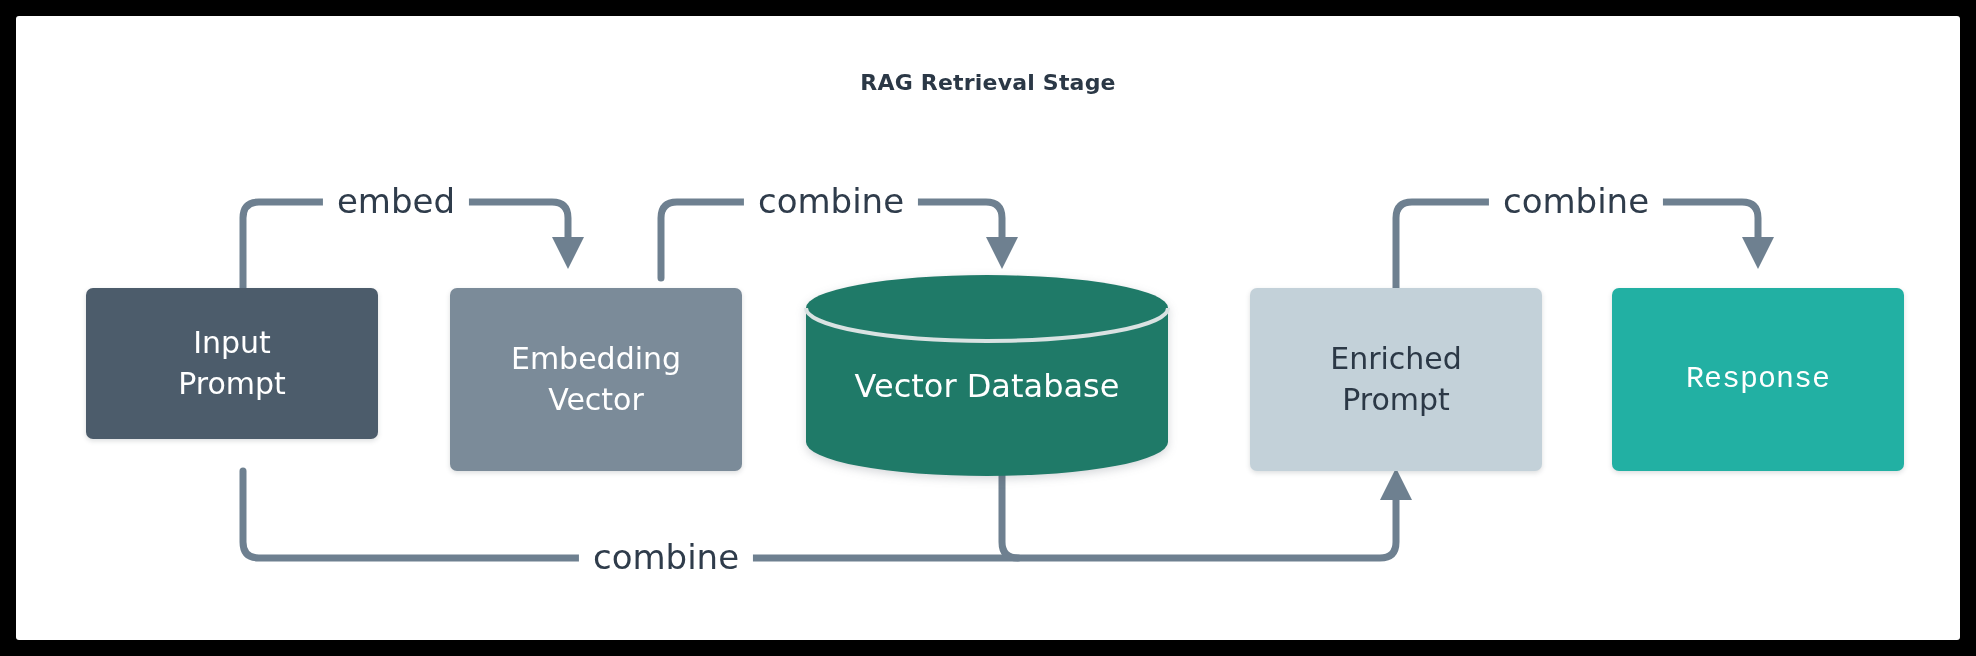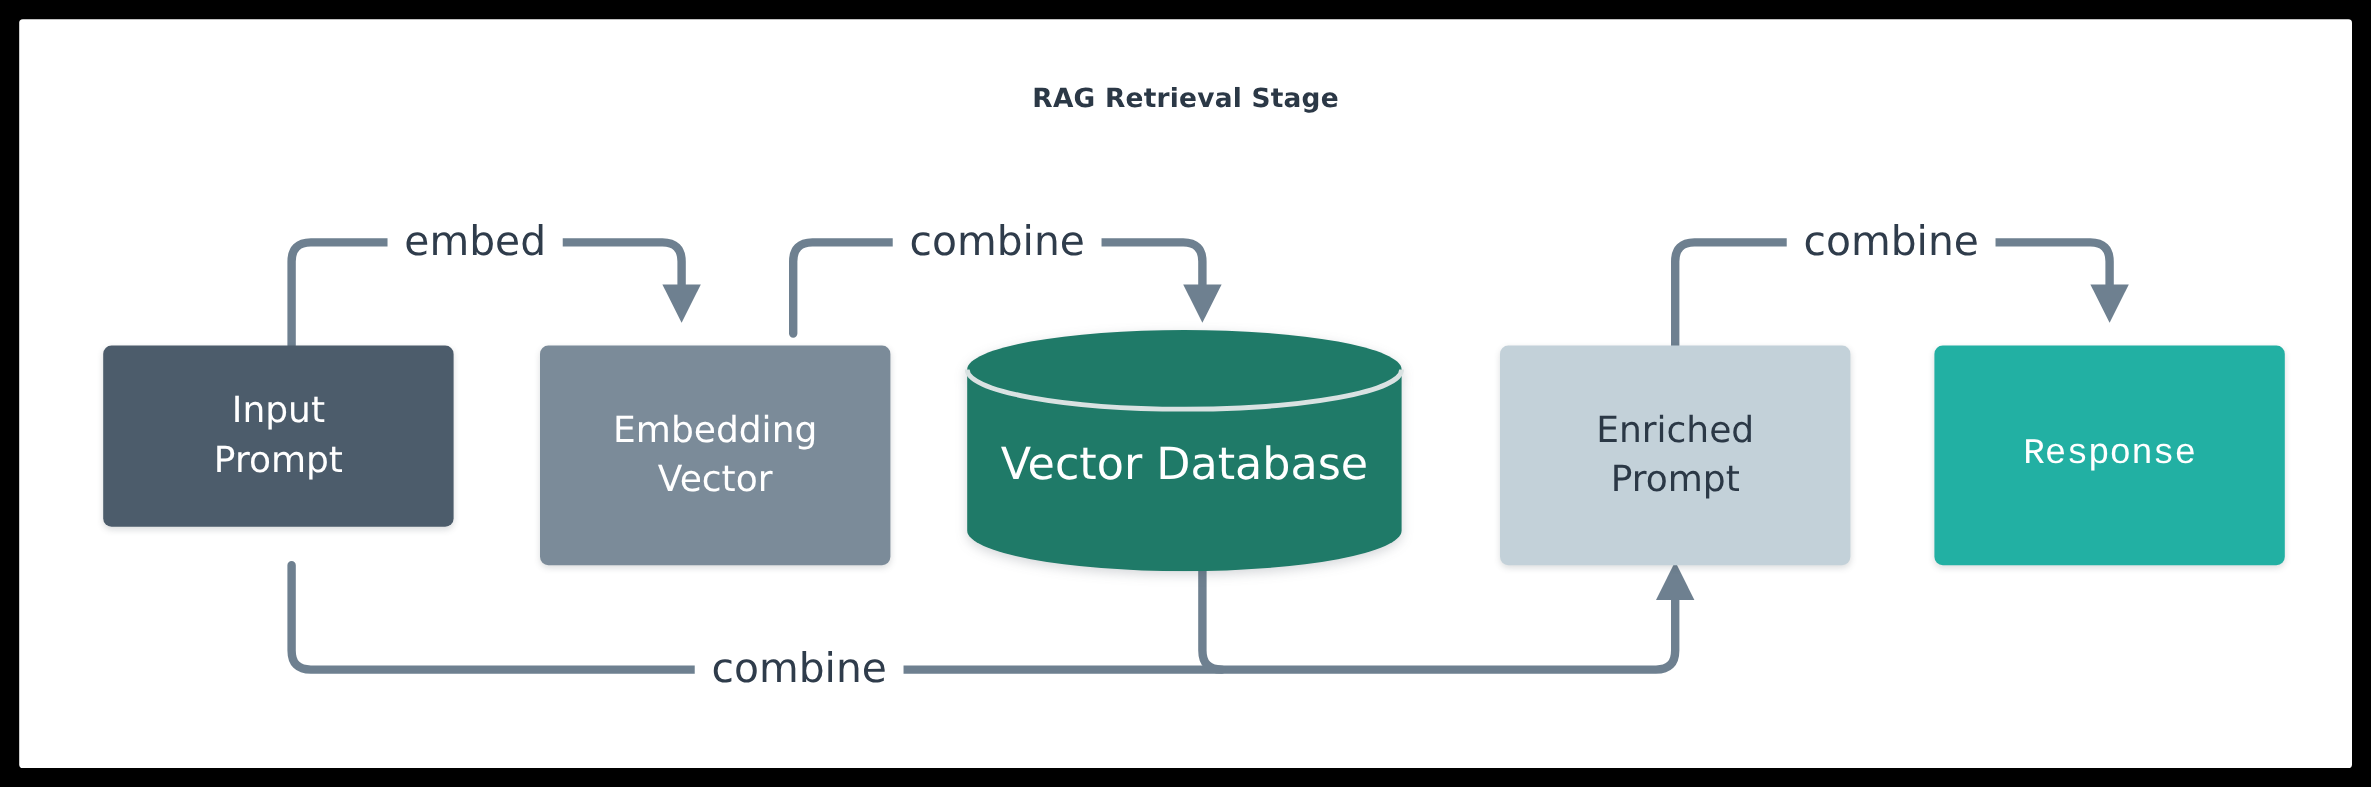--- a/index.html
+++ b/index.html
@@ -115,21 +115,21 @@
     position: absolute;
     left: 0;
     top: 0;
     width: 100%;
     height: 100%;
   }
   .cyl-text {
     position: relative;
     z-index: 2;
     color: #ffffff;
-    font-size: 37px;
+    font-size: 32px;
     font-family: "DejaVu Sans", sans-serif;
     text-align: center;
     margin-top: 22px;
   }
 </style>
 </head>
 <body>
 
 <div id="frame">
   <div id="canvas">

